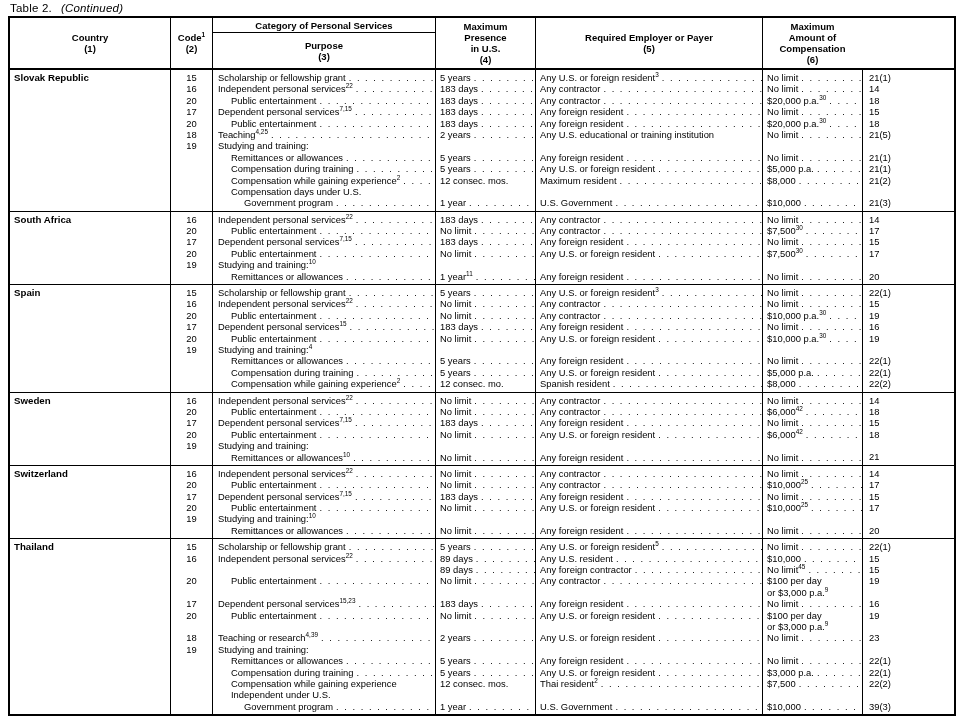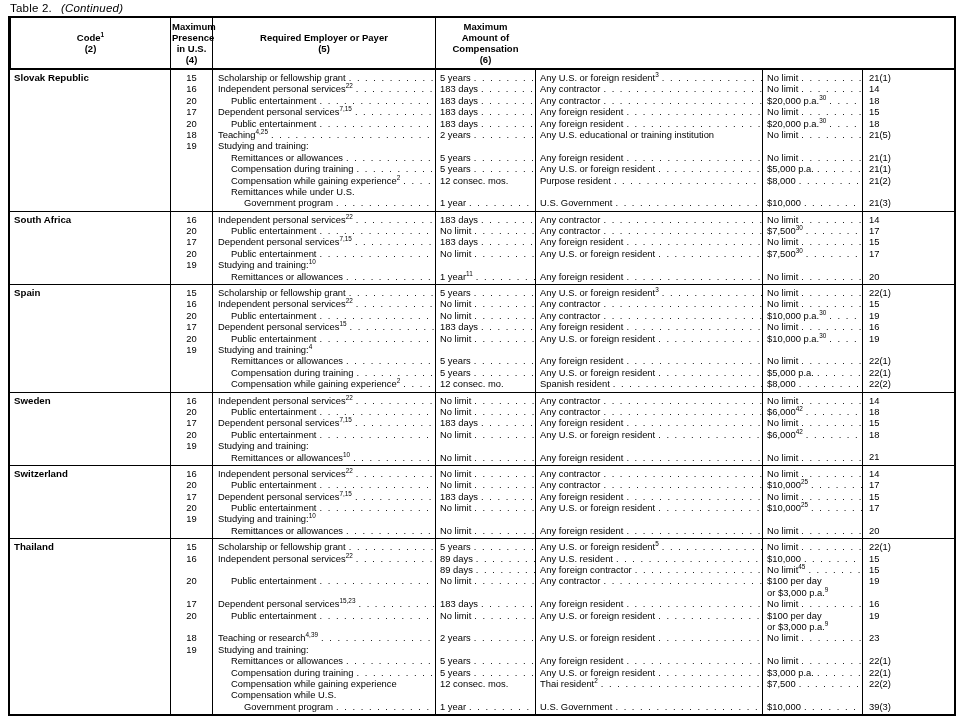--- a/index.html
+++ b/index.html
@@ -31,23 +31,34 @@
 </head>
 <body>
 
 <div class="page">
   <div class="title">
     <span>Table 2.</span><span class="it">(Continued)</span>
   </div>
 
   <div class="table">
     <div class="thead">
+      <div class="hc c1">
+        <div>Country</div>
+        <div>(1)</div>
+      </div>
       <div class="hc c2">
         <div><span>Code</span><sup>1</sup></div>
         <div>(2)</div>
+      </div>
+      <div class="hc c3">
+        <div class="cat">Category of Personal Services</div>
+        <div class="purp">
+          <div>Purpose</div>
+          <div>(3)</div>
+        </div>
       </div>
       <div class="hc c4">
         <div>Maximum</div>
         <div>Presence</div>
         <div>in U.S.</div>
         <div>(4)</div>
       </div>
       <div class="hc c5">
         <div>Required Employer or Payer</div>
         <div>(5)</div>
@@ -139,21 +150,21 @@
             </div>
             <div class="ln" style="padding-left: 18px;">
               <span class="t">Compensation during training</span>
               <span class="dots"></span>
             </div>
             <div class="ln" style="padding-left: 18px;">
               <span class="t">Compensation while gaining experience<sup>2</sup></span>
               <span class="dots"></span>
             </div>
             <div class="ln" style="padding-left: 18px;">
-              <span class="t">Remittances while under U.S.</span>
+              <span class="t">Compensation days under U.S.</span>
             </div>
             <div class="ln" style="padding-left: 31px;">
               <span class="t">Government program</span>
               <span class="dots"></span>
             </div>
           </div>
           <div class="cell presence">
             <div class="ln" style="padding-left: 4px;">
               <span class="t">5 years</span>
               <span class="dots"></span>
@@ -223,21 +234,21 @@
             <div class="ln" style="padding-left: 4px;"></div>
             <div class="ln" style="padding-left: 4px;">
               <span class="t">Any foreign resident</span>
               <span class="dots"></span>
             </div>
             <div class="ln" style="padding-left: 4px;">
               <span class="t">Any U.S. or foreign resident</span>
               <span class="dots"></span>
             </div>
             <div class="ln" style="padding-left: 4px;">
-              <span class="t">Purpose resident</span>
+              <span class="t">Maximum resident</span>
               <span class="dots"></span>
             </div>
             <div class="ln" style="padding-left: 4px;"></div>
             <div class="ln" style="padding-left: 4px;">
               <span class="t">U.S. Government</span>
               <span class="dots"></span>
             </div>
           </div>
           <div class="cell compensation">
             <div class="ln" style="padding-left: 4px;">
@@ -1037,21 +1048,21 @@
               <span class="dots"></span>
             </div>
             <div class="ln" style="padding-left: 18px;">
               <span class="t">Compensation during training</span>
               <span class="dots"></span>
             </div>
             <div class="ln" style="padding-left: 18px;">
               <span class="t">Compensation while gaining experience</span>
             </div>
             <div class="ln" style="padding-left: 18px;">
-              <span class="t">Compensation while U.S.</span>
+              <span class="t">Independent under U.S.</span>
             </div>
             <div class="ln" style="padding-left: 31px;">
               <span class="t">Government program</span>
               <span class="dots"></span>
             </div>
           </div>
           <div class="cell presence">
             <div class="ln" style="padding-left: 4px;">
               <span class="t">5 years</span>
               <span class="dots"></span>

